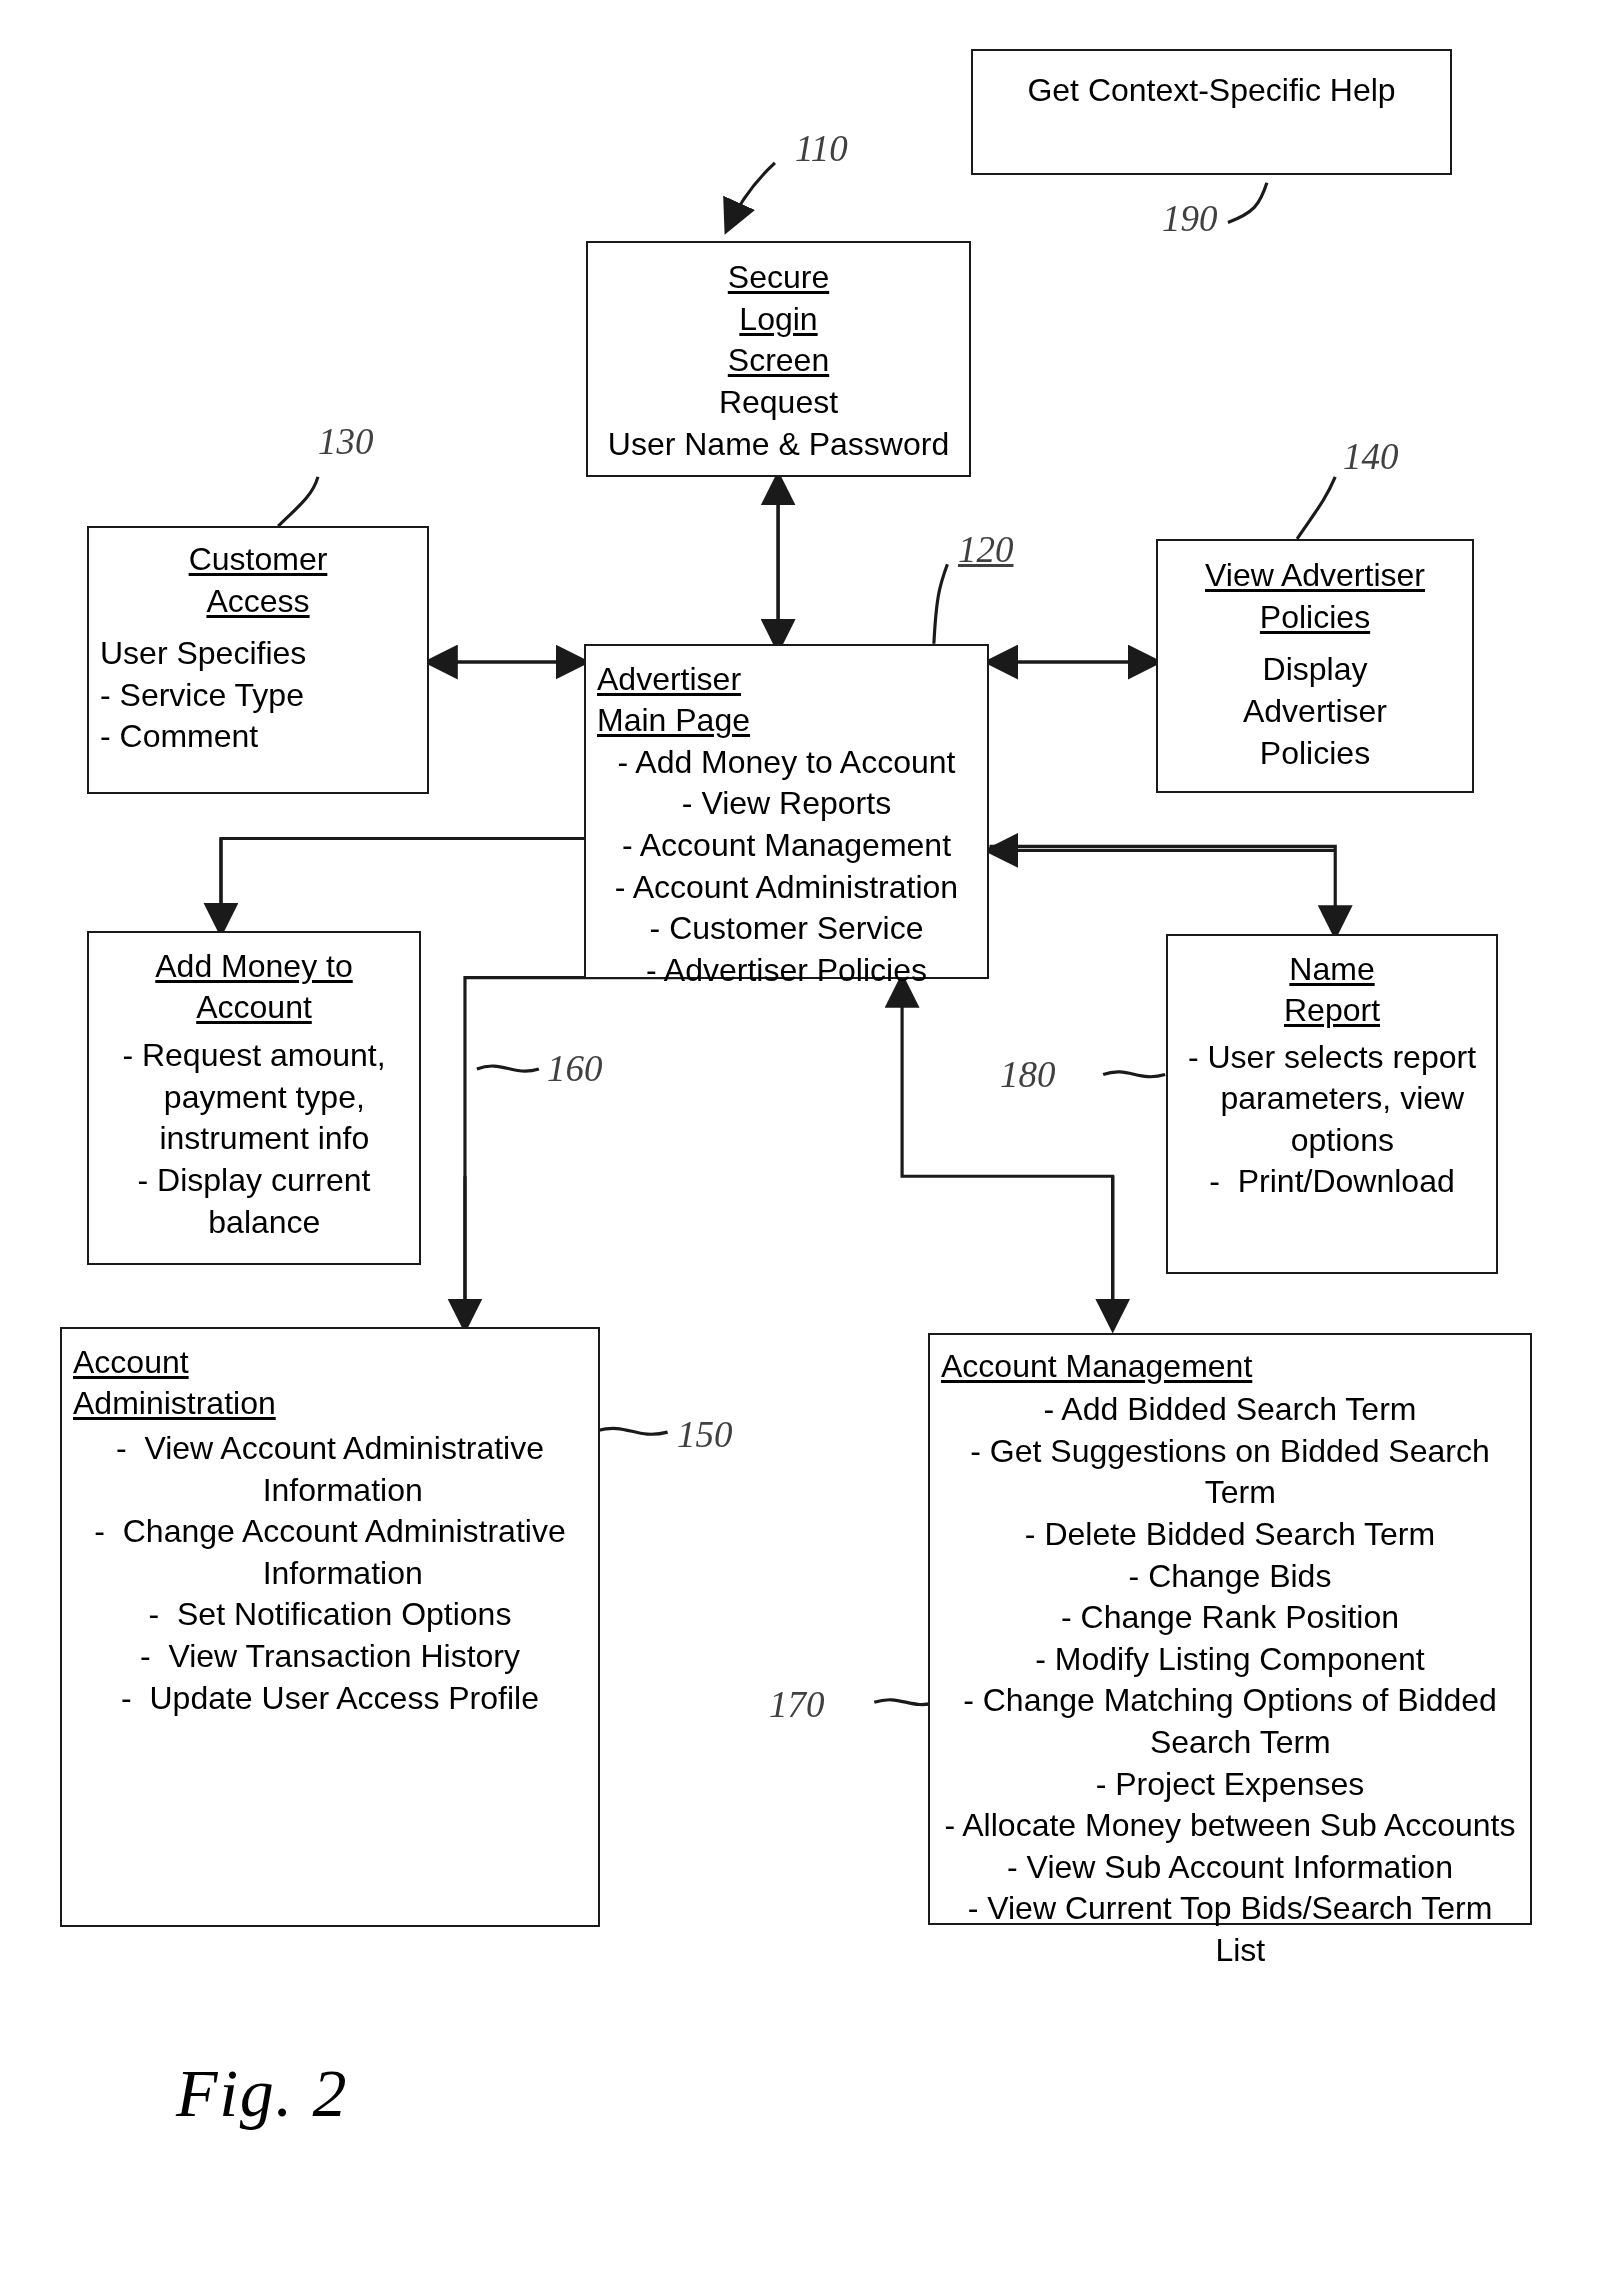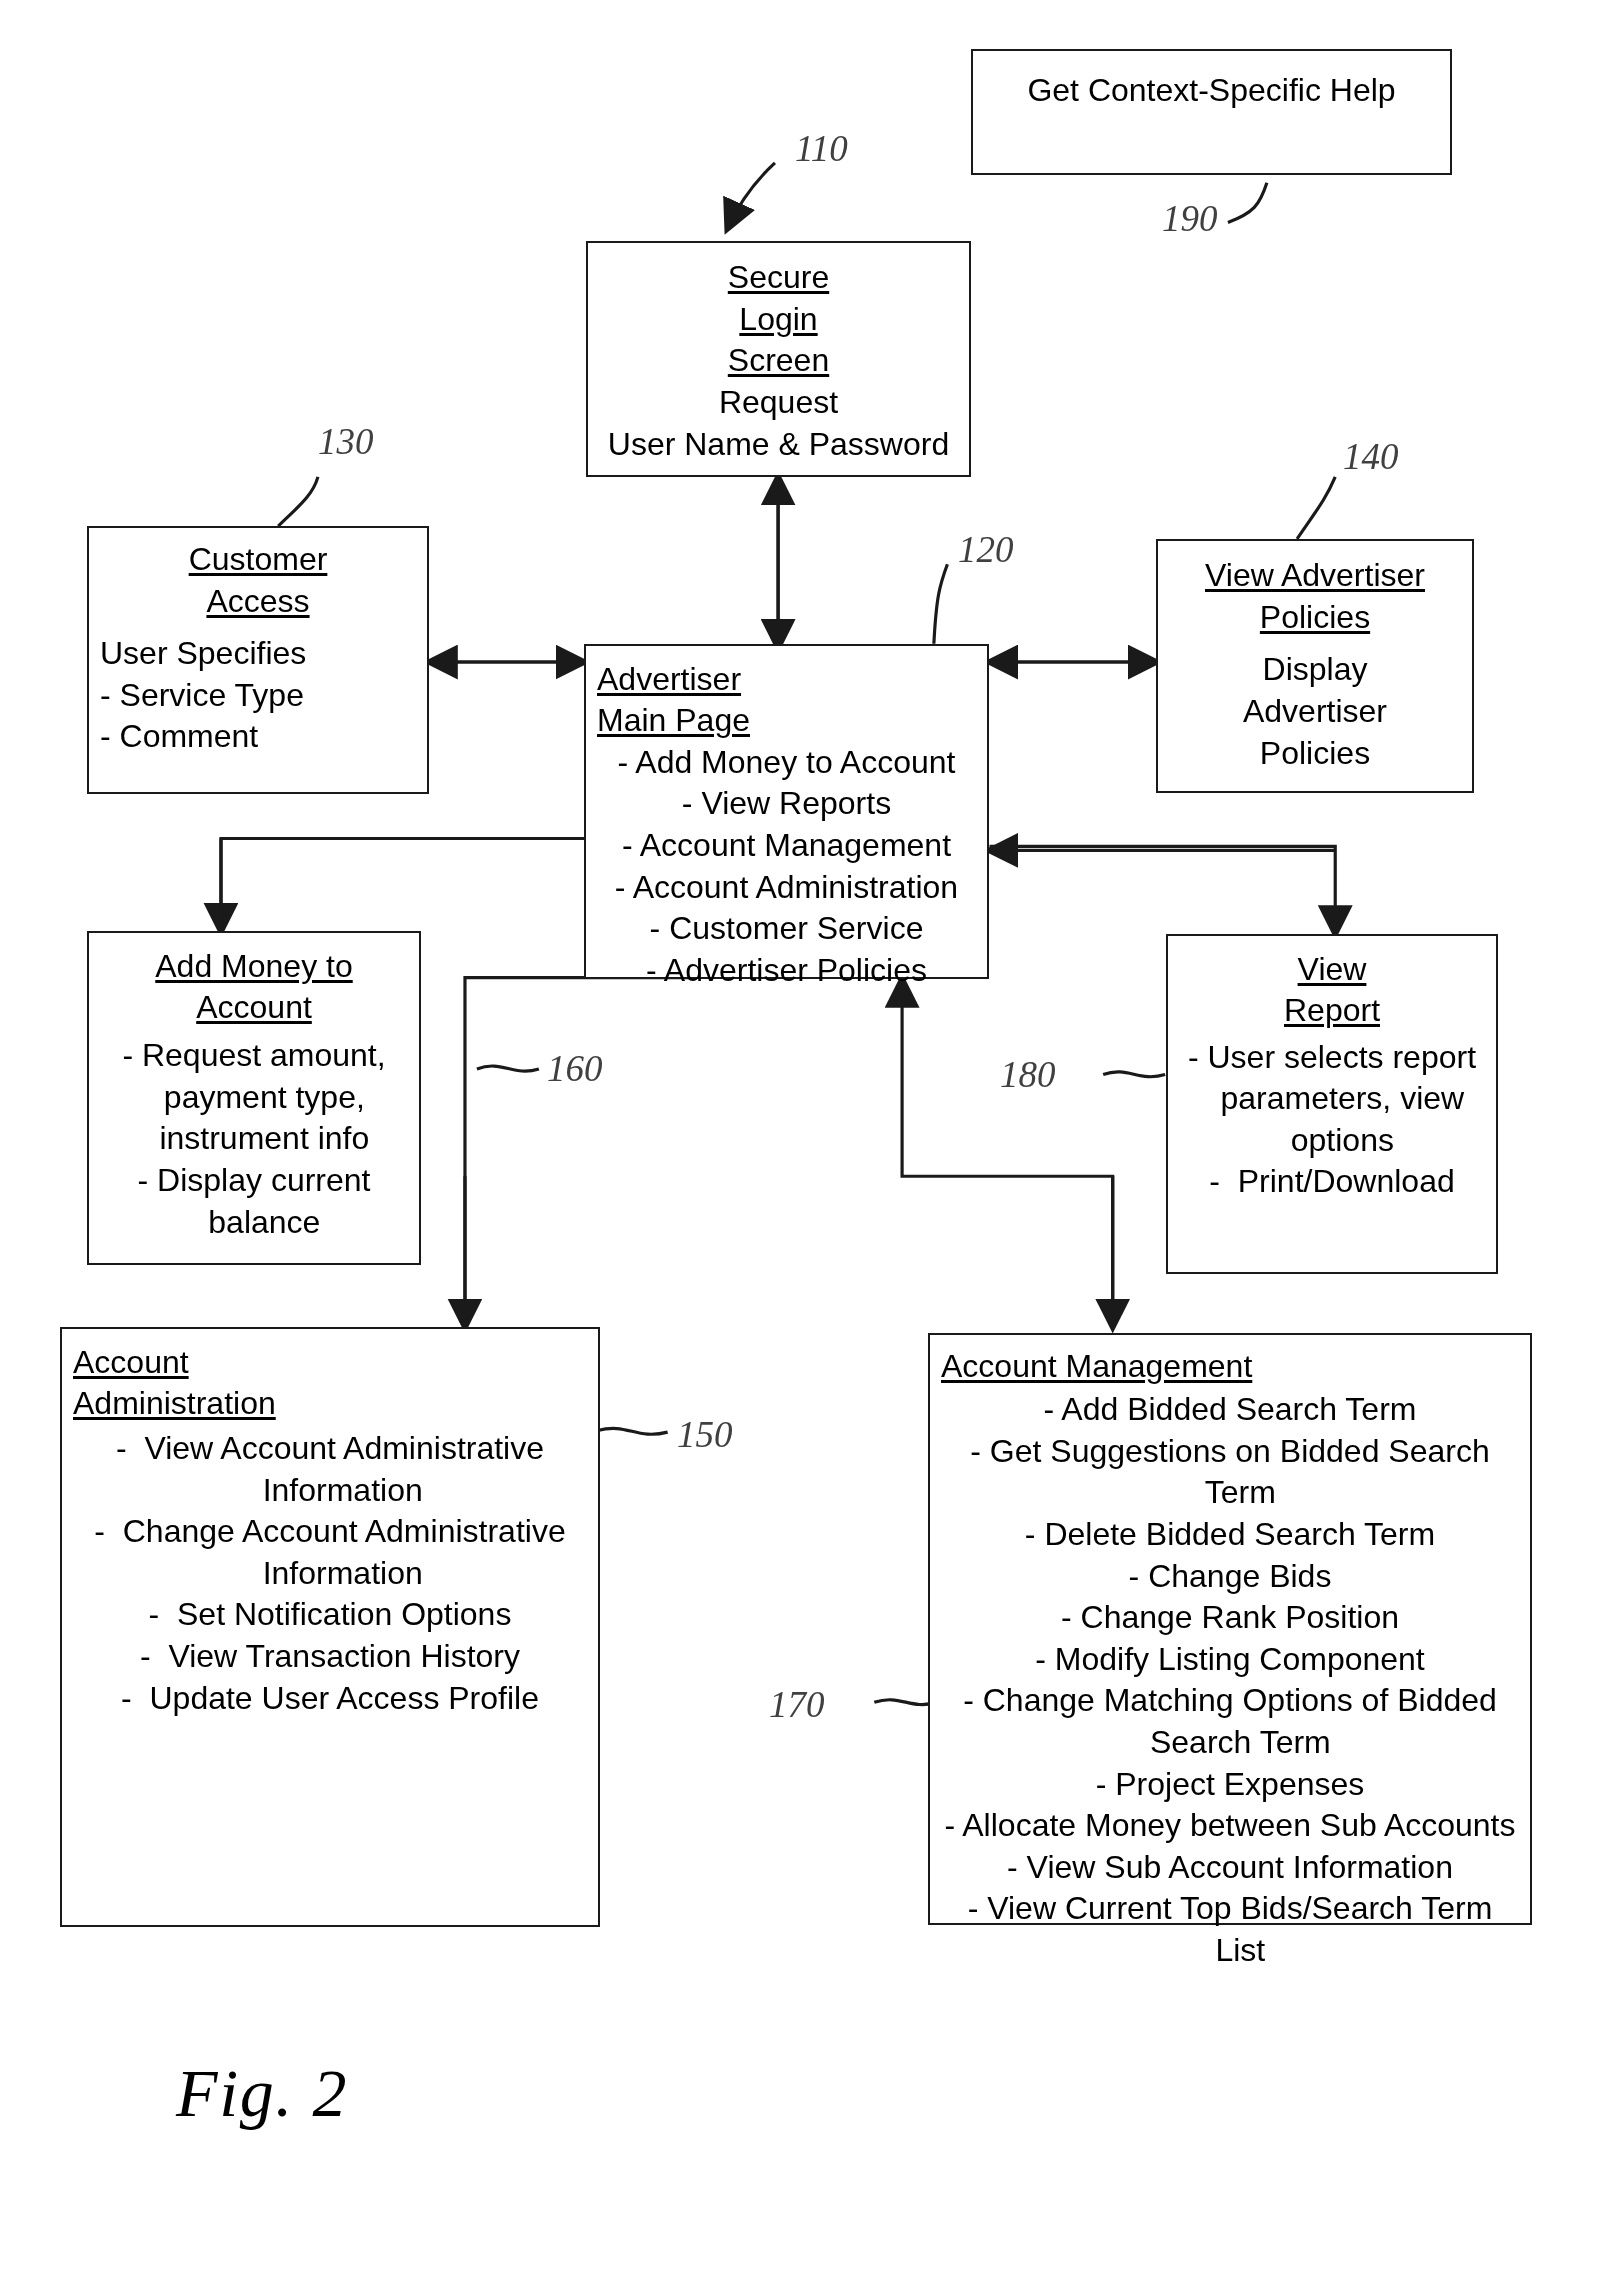--- a/index.html
+++ b/index.html
@@ -144,21 +144,21 @@
     <div class="t40 title">Main Page</div>
     <ul class="list">
       <li class="t40">- Add Money to Account</li>
       <li class="t40">- View Reports</li>
       <li class="t40">- Account Management</li>
       <li class="t40">- Account Administration</li>
       <li class="t40">- Customer Service</li>
       <li class="t40">- Advertiser Policies</li>
     </ul>
   </div>
-  <div class="lbl" style="left:958px; top:528px;">120</div>
+  <div class="lbl" style="left:958px; top:528px;text-decoration:underline;">120</div>
 
   <div class="box" style="left:1156px; top:539px; width:318px; height:254px; padding-top:14.3px;">
     <div class="ctr t40 title">View Advertiser</div>
     <div class="ctr t40 title">Policies</div>
     <div class="gap"></div>
     <div class="ctr t40">Display</div>
     <div class="ctr t40">Advertiser</div>
     <div class="ctr t40">Policies</div>
   </div>
   <div class="lbl" style="left:1343px; top:435px;">140</div>
@@ -167,21 +167,21 @@
     <div class="ctr t40 title">Add Money to</div>
     <div class="ctr t40 title">Account</div>
     <ul class="list" style="margin-top:6.4px;">
       <li class="t40 hang">- Request amount, payment type, instrument info</li>
       <li class="t40 hang">- Display current balance</li>
     </ul>
   </div>
   <div class="lbl" style="left:547px; top:1047px;">160</div>
 
   <div class="box" style="left:1166px; top:934px; width:332px; height:340px; padding-top:12.7px;">
-    <div class="ctr t40 title">View</div>
+    <div class="ctr t40 title">Name</div>
     <div class="ctr t40 title">Report</div>
     <ul class="list" style="margin-top:4.8px;">
       <li class="t40 hang">- User selects report parameters, view options</li>
       <li class="t40 hang">-  Print/Download</li>
     </ul>
   </div>
   <div class="lbl" style="left:1000px; top:1053px;">180</div>
 
   <div class="box" style="left:60px; top:1327px; width:540px; height:600px; padding-top:12.7px;">
     <div class="t40 title">Account</div>

